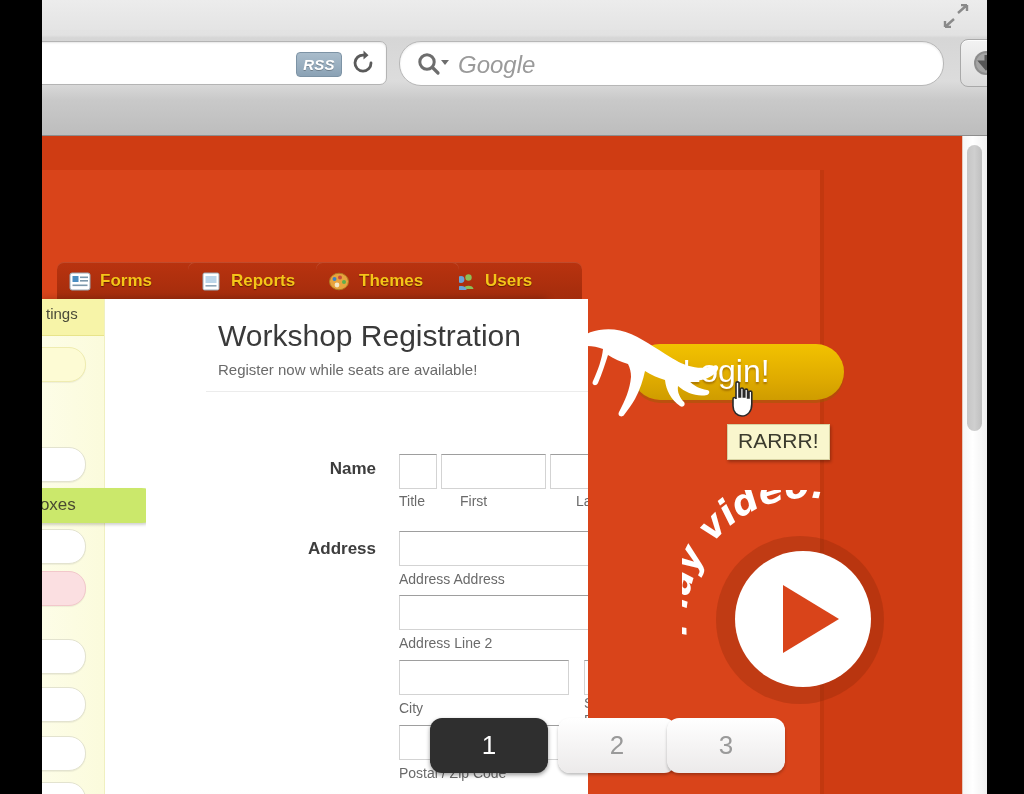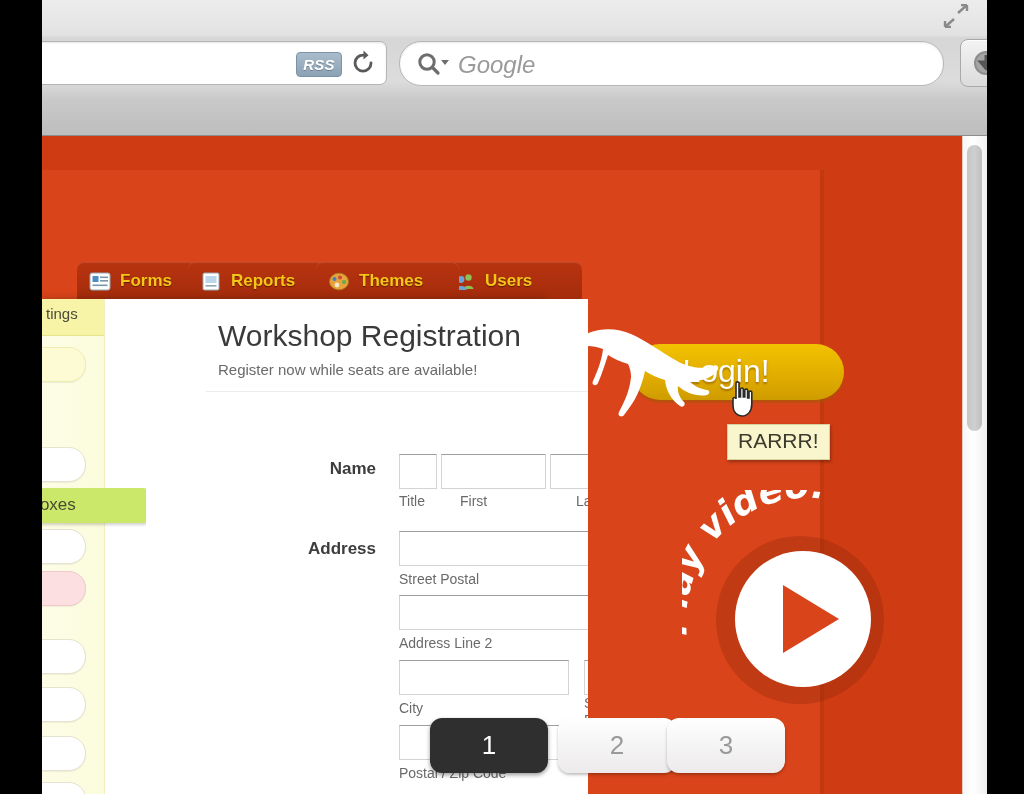--- a/index.html
+++ b/index.html
@@ -82,21 +82,21 @@
   
   .appwin{position:absolute;left:42px;top:262px;width:505px;height:532px;z-index:20;}
   .tabs{position:absolute;left:15px;top:0;width:490px;height:38px;}
   .tab{position:absolute;top:0;height:38px;border-radius:7px 7px 0 0;
        background:linear-gradient(to bottom,#b9330f,#a32c0c);
        box-shadow:inset 0 1px 0 rgba(255,255,255,.12);}
   .tab-inner{display:flex;align-items:center;height:38px;padding-left:12px;}
   .tab-label{font-size:17px;font-weight:bold;color:#f5c518;margin-left:9px;
              text-shadow:0 1px 1px rgba(0,0,0,.45);}
   .tab-icon{width:22px;height:19px;flex:none;}
-  #tab0{left:0;width:148px;margin-left:20px;}
+  #tab0{left:0;width:148px;}
   #tab1{left:131px;width:145px;}
   #tab2{left:259px;width:143px;}
   #tab3{left:385px;width:140px;}
 
   .panel{position:absolute;left:0;top:37px;width:505px;height:495px;background:#fff;
          box-shadow:0 0 8px rgba(0,0,0,.25);}
   .sidebar{position:absolute;left:0;top:0;width:62px;height:495px;
            background:linear-gradient(to right,#fdfde7,#fbfbdc);border-right:1px solid #f0f0c0;}
   .settings-tab{position:absolute;left:0;top:0;width:62px;height:36px;background:#f7f4a8;
                 border-bottom:1px solid #e8e48a;}
@@ -320,21 +320,21 @@
         <div class="f-label" style="left:150px;top:160px;width:80px;">Name</div>
         <div class="f-input" style="left:253px;top:155px;width:36px;height:33px;"></div>
         <div class="f-input" style="left:295px;top:155px;width:103px;height:33px;"></div>
         <div class="f-input" style="left:404px;top:155px;width:140px;height:33px;"></div>
         <div class="f-sublabel" style="left:253px;top:194px;">Title</div>
         <div class="f-sublabel" style="left:314px;top:194px;">First</div>
         <div class="f-sublabel" style="left:430px;top:194px;">Last</div>
 
         <div class="f-label" style="left:130px;top:240px;width:100px;text-align:right;">Address</div>
         <div class="f-input" style="left:253px;top:232px;width:291px;height:33px;"></div>
-        <div class="f-sublabel" style="left:253px;top:272px;">Street Postal</div>
+        <div class="f-sublabel" style="left:253px;top:272px;">Address Address</div>
 
         <div class="f-input" style="left:253px;top:296px;width:291px;height:33px;"></div>
         <div class="f-sublabel" style="left:253px;top:336px;">Address Line 2</div>
 
         <div class="f-input" style="left:253px;top:361px;width:168px;height:33px;"></div>
         <div class="f-input" style="left:438px;top:361px;width:106px;height:33px;"></div>
         <div class="f-sublabel" style="left:253px;top:401px;">City</div>
         <div class="f-sublabel" style="left:438px;top:396px;width:66px;line-height:17px;">State / Region</div>
 
         <div class="f-input" style="left:253px;top:426px;width:168px;height:33px;"></div>

